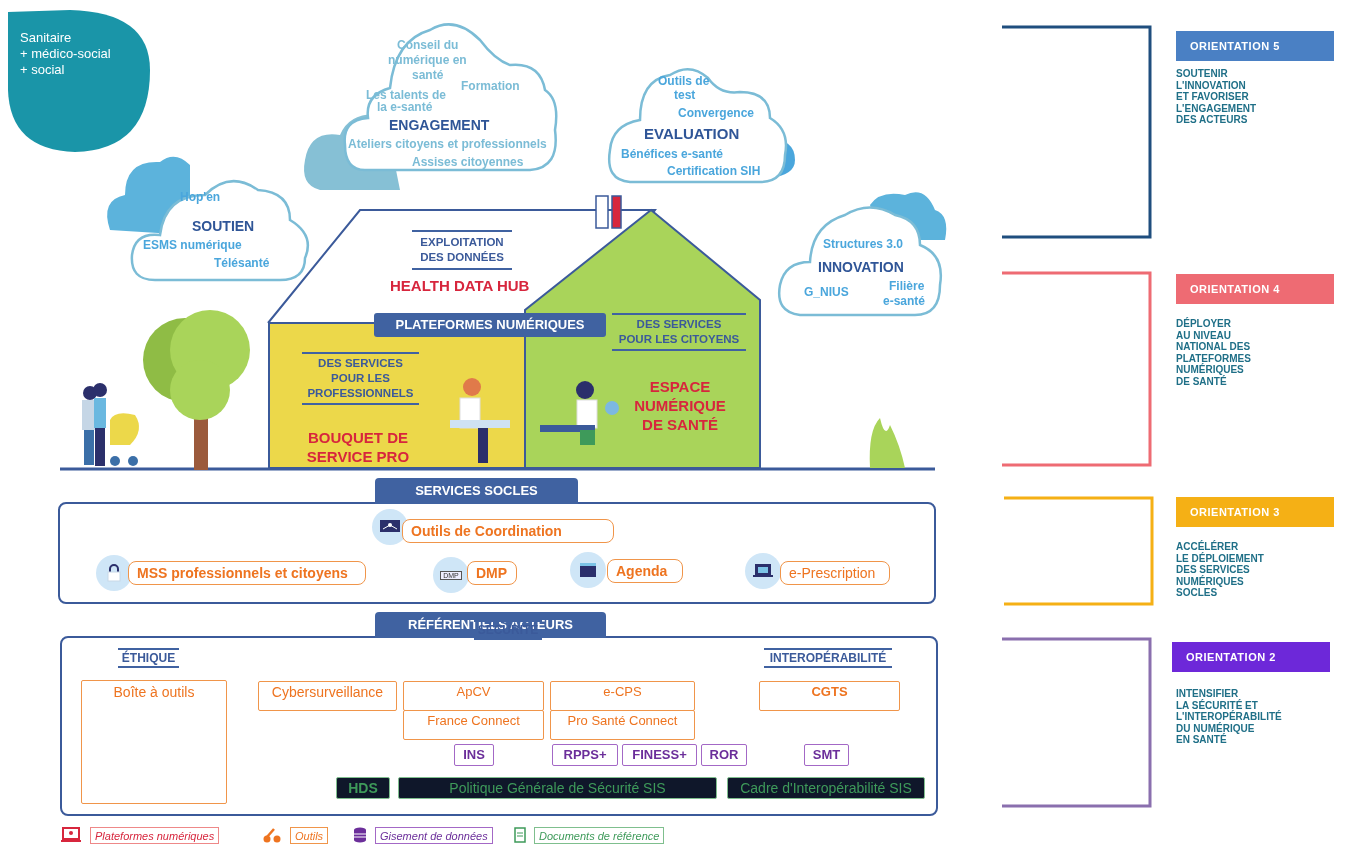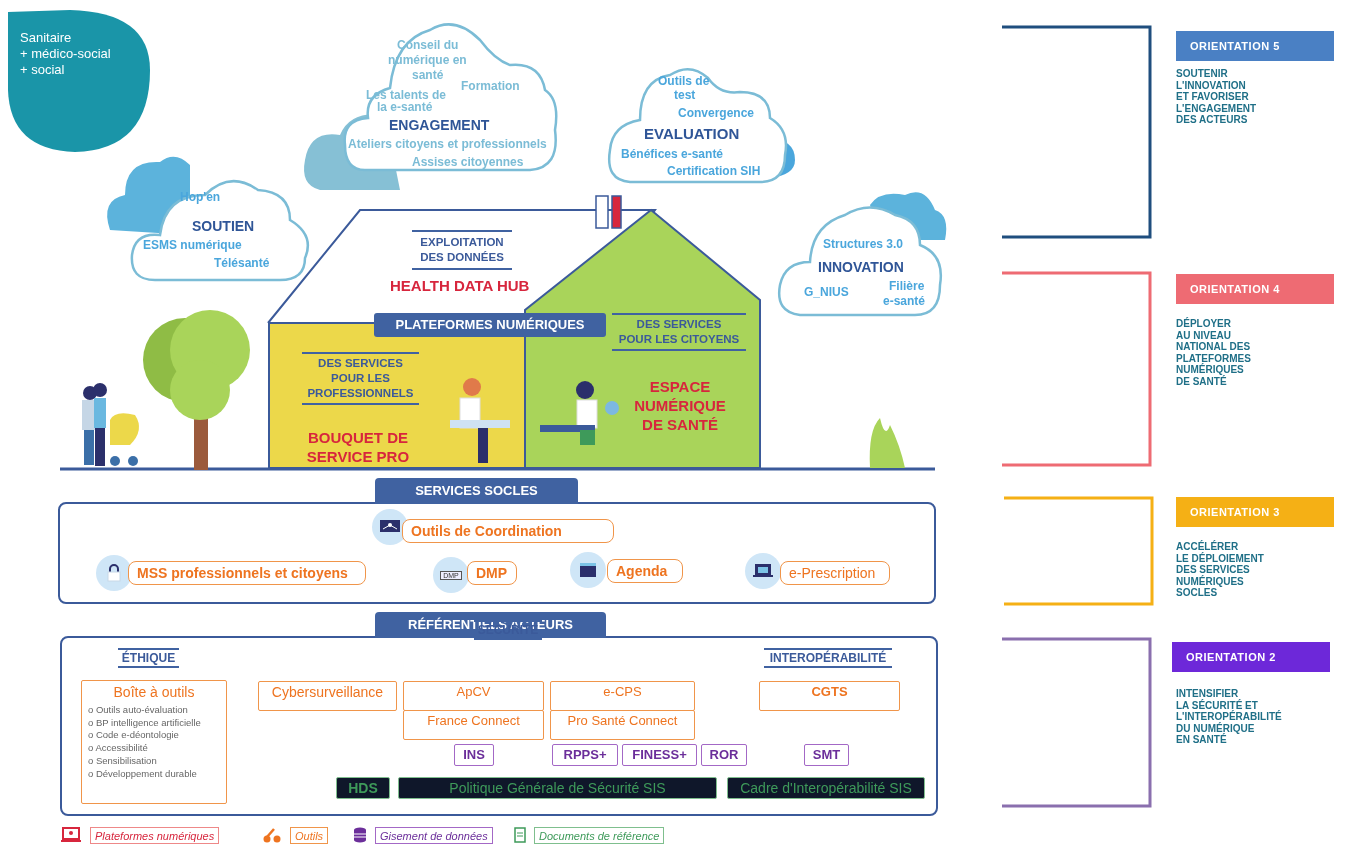--- a/index.html
+++ b/index.html
@@ -215,28 +215,20 @@
 <div class="pill-o" style="left:780px;top:561px;width:110px;font-weight:normal;color:#ee7420;">e-Prescription</div>
 
 <div class="tab" style="left:375px;top:612px;width:231px;height:26px;line-height:26px;">RÉFÉRENTIELS ACTEURS</div>
 
 <div class="col-h" style="left:118px;top:648px;width:61px;">ÉTHIQUE</div>
 <div class="col-h" style="left:458px;top:620px;width:68px;margin-left:16px;">SÉCURITÉ</div>
 <div class="col-h" style="left:764px;top:648px;width:128px;">INTEROPÉRABILITÉ</div>
 
 <div class="ethic-box">
   <div class="ethic-title">Boîte à outils</div>
-  <ul class="ethic-list">
-    <li>Outils auto-évaluation</li>
-    <li>BP intelligence artificielle</li>
-    <li>Code e-déontologie</li>
-    <li>Accessibilité</li>
-    <li>Sensibilisation</li>
-    <li>Développement durable</li>
-  </ul>
 </div>
 
 <div class="box-o" style="left:258px;top:681px;width:139px;font-size:14px;">Cybersurveillance</div>
 <div class="box-o" style="left:403px;top:681px;width:141px;">ApCV</div>
 <div class="box-o" style="left:550px;top:681px;width:145px;">e-CPS</div>
 <div class="box-o" style="left:403px;top:710px;width:141px;">France Connect</div>
 <div class="box-o" style="left:550px;top:710px;width:145px;">Pro Santé Connect</div>
 <div class="box-o" style="left:759px;top:681px;width:141px;font-weight:bold;">CGTS</div>
 
 <div class="box-p" style="left:454px;top:744px;width:40px;">INS</div>

